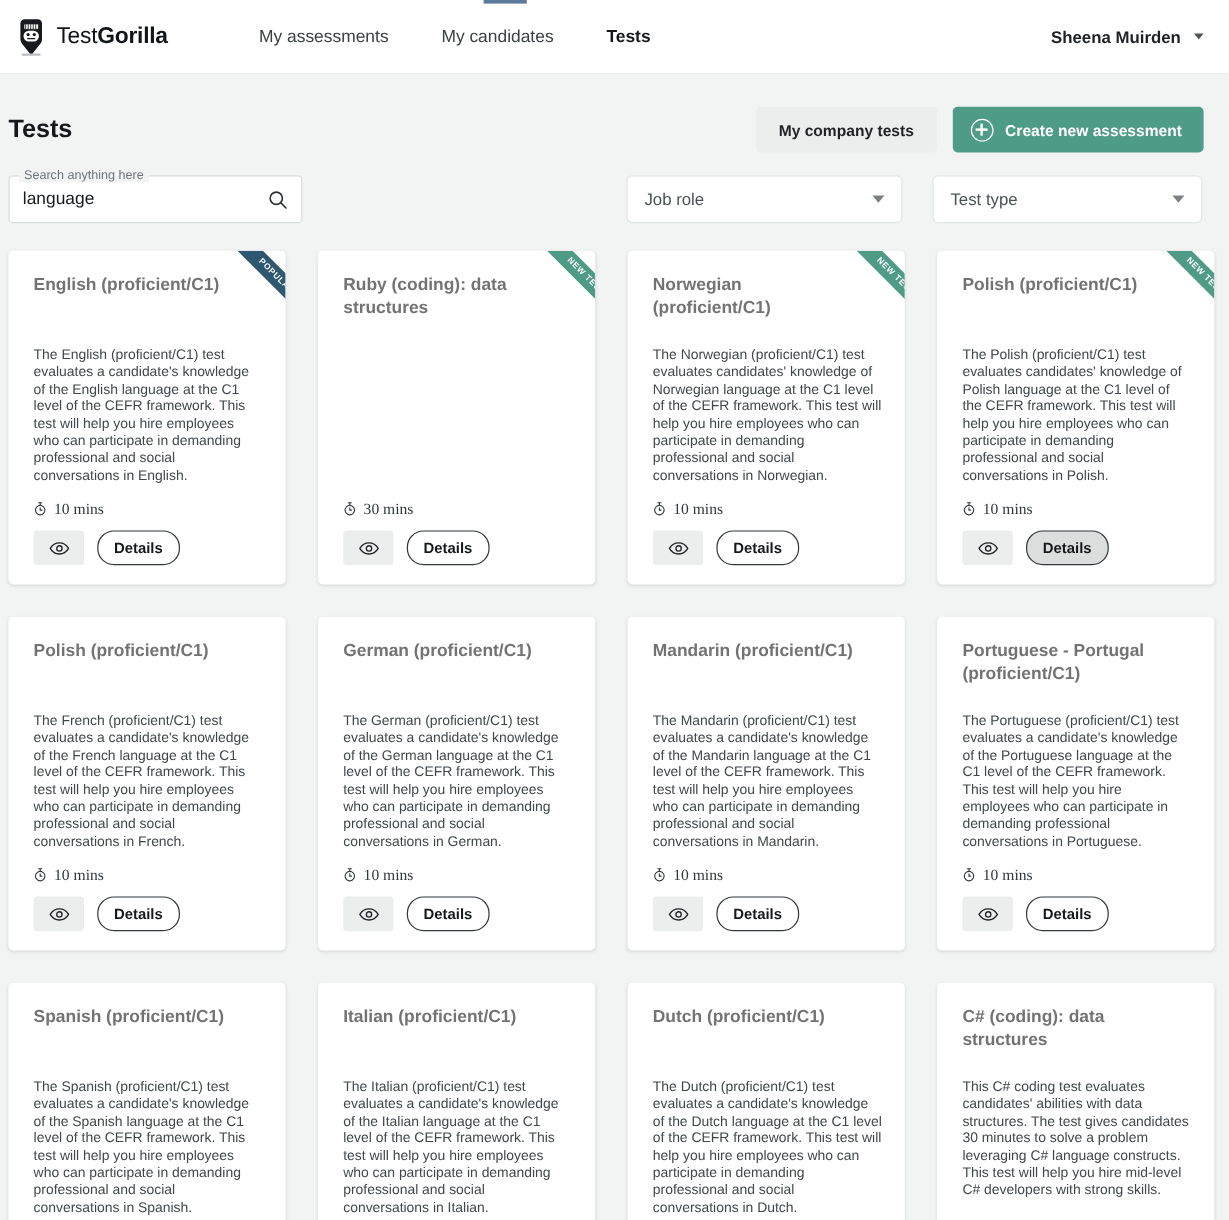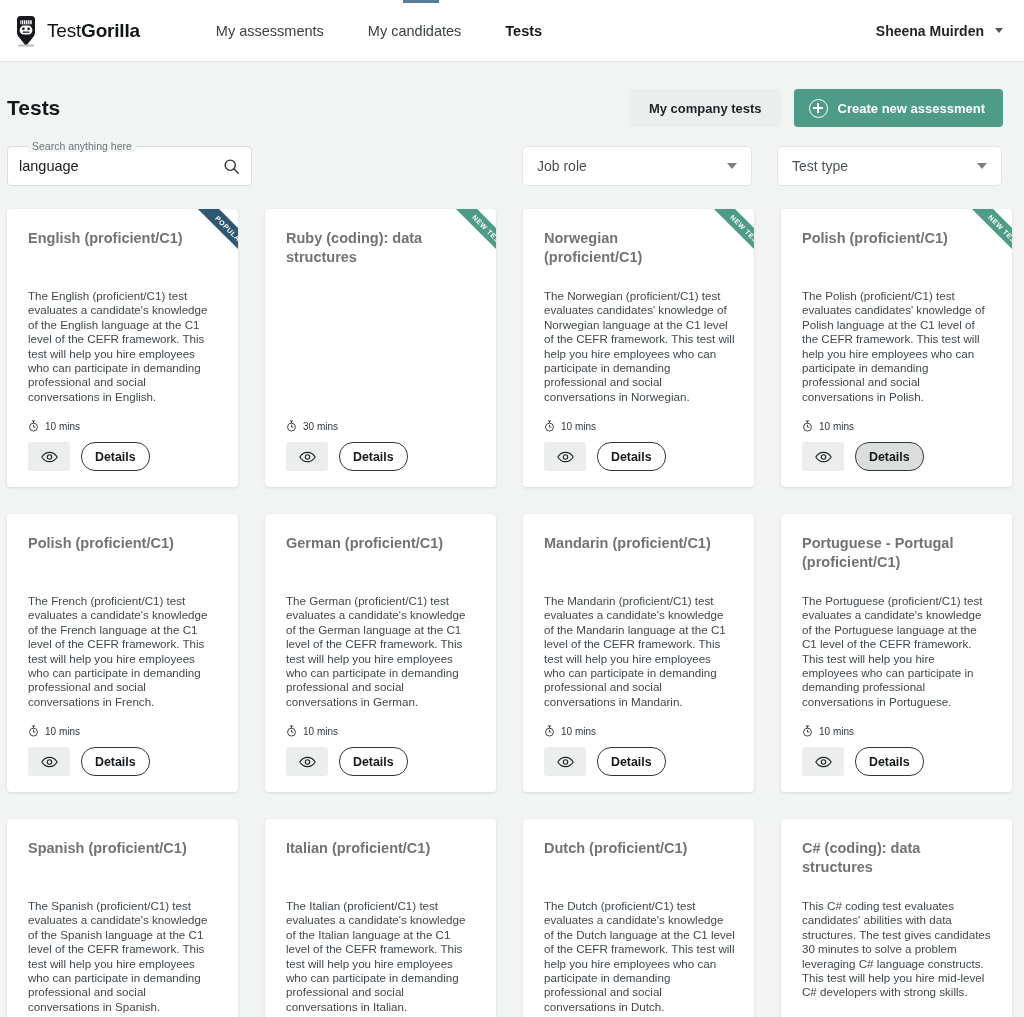--- a/index.html
+++ b/index.html
@@ -136,21 +136,21 @@
     background: #ffffff;
     border: 1px solid #d8dcdc;
     border-radius: 4px;
     display: flex;
     align-items: center;
     padding: 0 11px;
   }
   .search-legend {
     position: absolute;
     top: -7px;
-    left: 20px;
+    left: 8px;
     background: #f2f4f4;
     padding: 0 4px;
     font-size: 10.5px;
     color: #6d7478;
     white-space: nowrap;
   }
   .search-value {
     font-size: 14.5px;
     color: #15191c;
     flex: 1;
@@ -212,23 +212,24 @@
     font-size: 11.6px;
     line-height: 1.24;
     color: #40474b;
     margin-top: 22px;
   }
   .card-foot { margin-top: auto; }
   .duration {
     display: flex;
     align-items: center;
     gap: 6px;
-    font-size: 10px;
+    font-size: 13px;
     color: #30373b;
     margin-bottom: 10px;
+    font-family: Liberation Serif, serif;
   }
   .stopwatch { width: 11px; height: 12px; flex: none; }
   .card-buttons { display: flex; align-items: center; gap: 11px; }
   .btn-eye {
     width: 42px; height: 29px;
     background: #eceeee;
     border: none;
     border-radius: 3px;
     display: flex;
     align-items: center;

